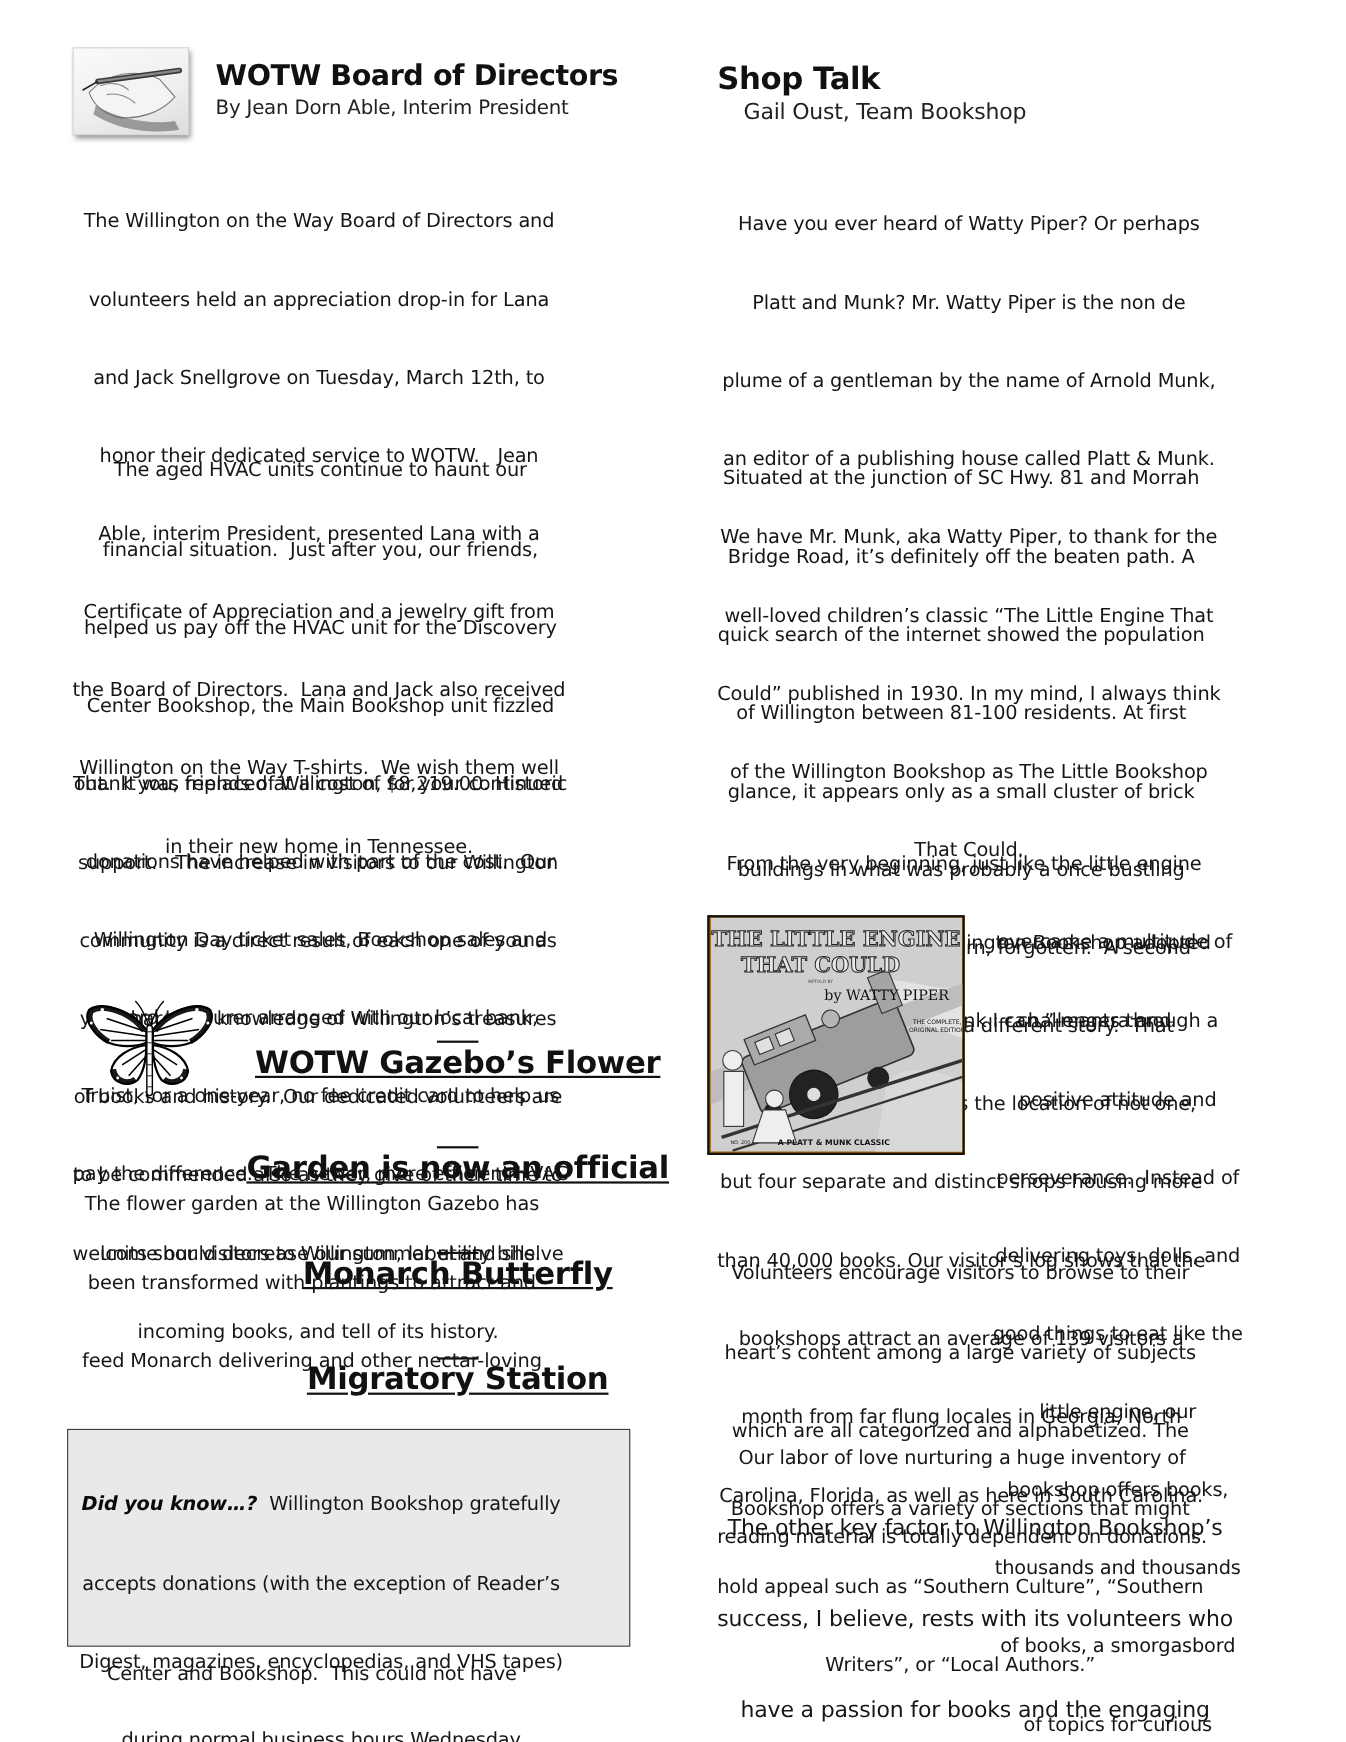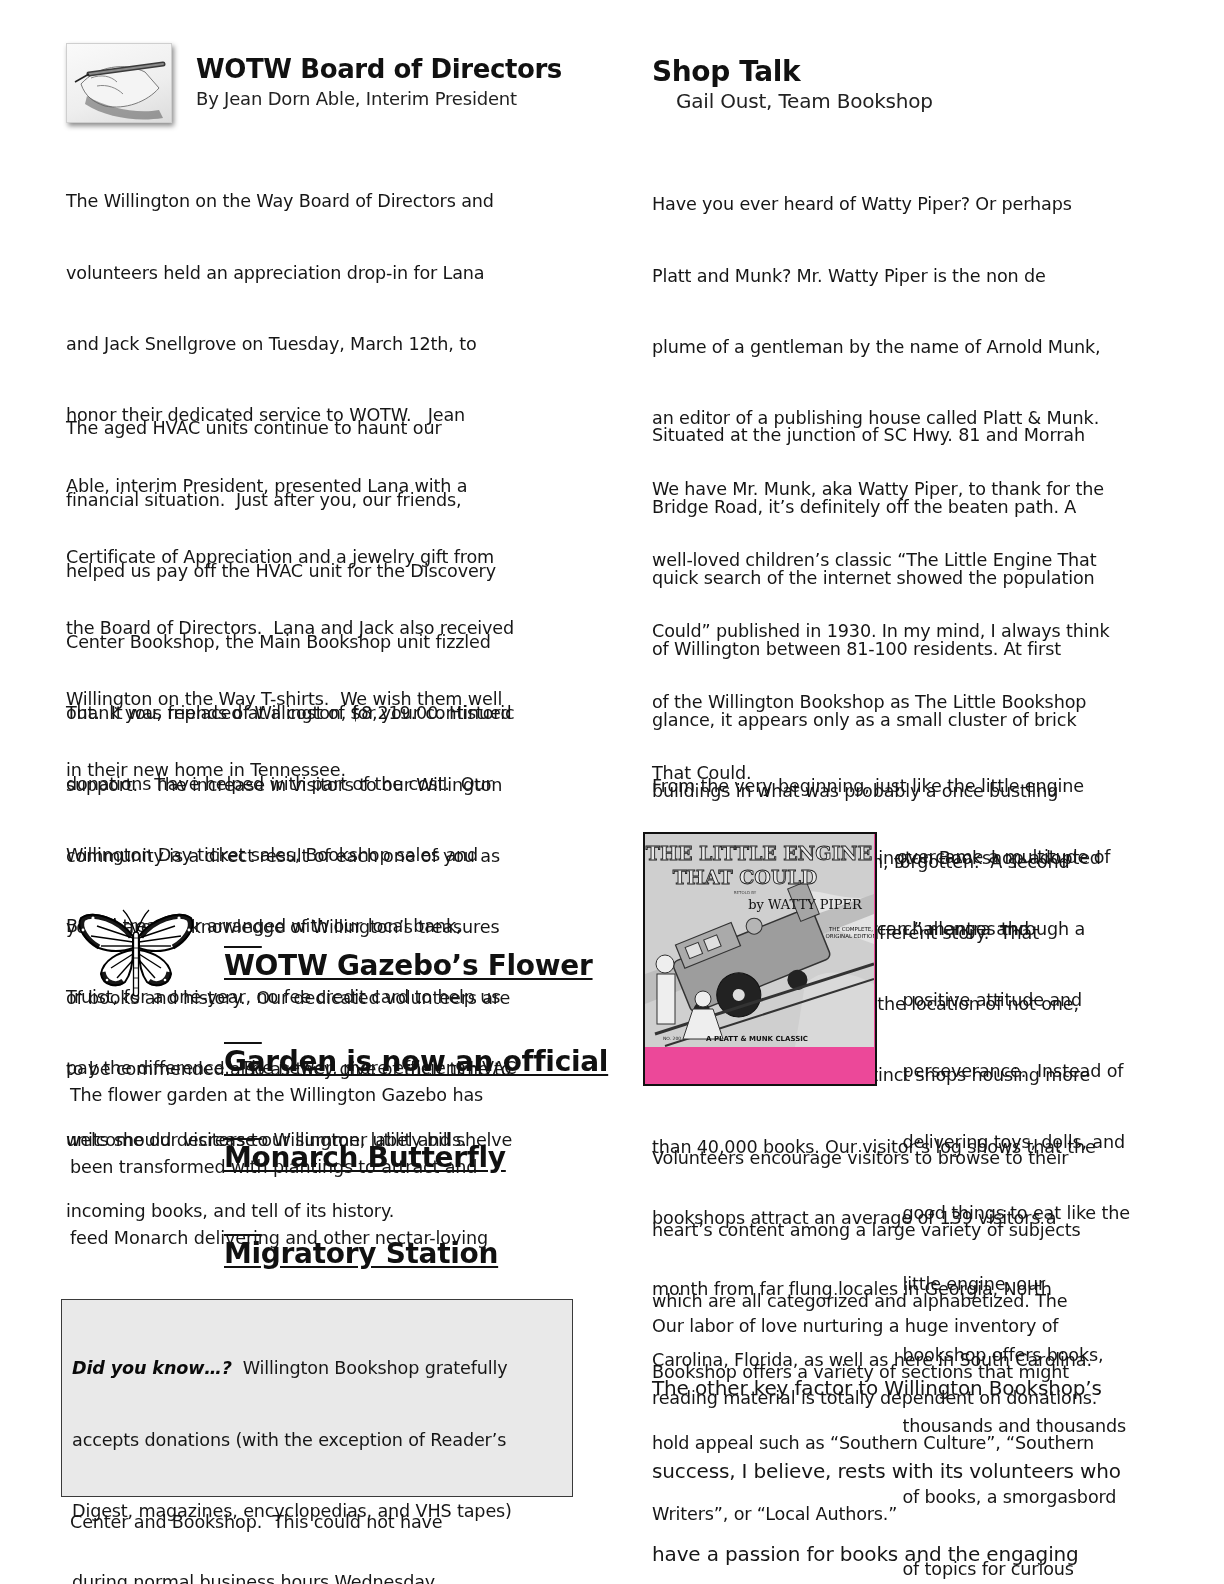--- a/index.html
+++ b/index.html
@@ -1,20 +1,20 @@
 <!DOCTYPE html>
 <html><head>
 <meta charset="utf-8">
 <style>
   html, body { margin: 0; padding: 0; background: #ffffff; }
   body {
     width: 1224px; height: 1584px; position: relative; overflow: hidden;
     font-family: "DejaVu Sans", sans-serif; color: #111;
   }
-  .abs { position: absolute; }
+  .abs { position: absolute; text-align: center; }
   .para { font-size: 17.6px; line-height: 23.7px; white-space: pre; letter-spacing: -0.15px; color: #161616; }
   .para .ln { display: block; }
   .h-bold { font-weight: bold; color: #0a0a0a; font-style: italic; }
 
   
   #pen-image {
     left: 66px; top: 43px; width: 104px; height: 78px;
     background: linear-gradient(160deg, #fafafa 0%, #eeeeee 60%, #dcdcdc 100%);
     border: 1px solid #cfcfcf;
     box-shadow: 2px 3px 5px rgba(0,0,0,0.45);
@@ -40,22 +40,22 @@
   #did-you-know-text { left: 72px; top: 1310px; }
 
   
   #shop-title { left: 652px; top: 55px; font-size: 28px; font-weight: bold; letter-spacing: -0.4px; }
   #shop-byline { left: 652px; top: 89px; font-size: 20px; color: #222; letter-spacing: -0.2px; margin-left: 24px; }
   #shop-p1 { left: 652px; top: 146px; }
   #shop-p2 { left: 652px; top: 377px; }
   #shop-p3a { left: 652px; top: 728px; }
   #shop-p3b { left: 897px; top: 799px; }
   #book-cover {
-    left: 643px; top: 832px; width: 234px; height: 254px;
-    border: 2.5px solid #111; box-sizing: border-box; background: #ec4899; overflow: hidden;
+    left: 643px; top: 832px; width: 234px; height: 218px;
+    border: 2.5px solid #111; box-sizing: border-box; background: #a16207; overflow: hidden;
   }
   #shop-p4 { left: 652px; top: 1100px; }
   #shop-p5a { left: 652px; top: 1268px; }
   #shop-p5b { left: 652px; top: 1320px; font-size: 20px; line-height: 27.6px; }
 </style>
 </head>
 <body>
 
 <section>
   <div id="pen-image" class="abs">

